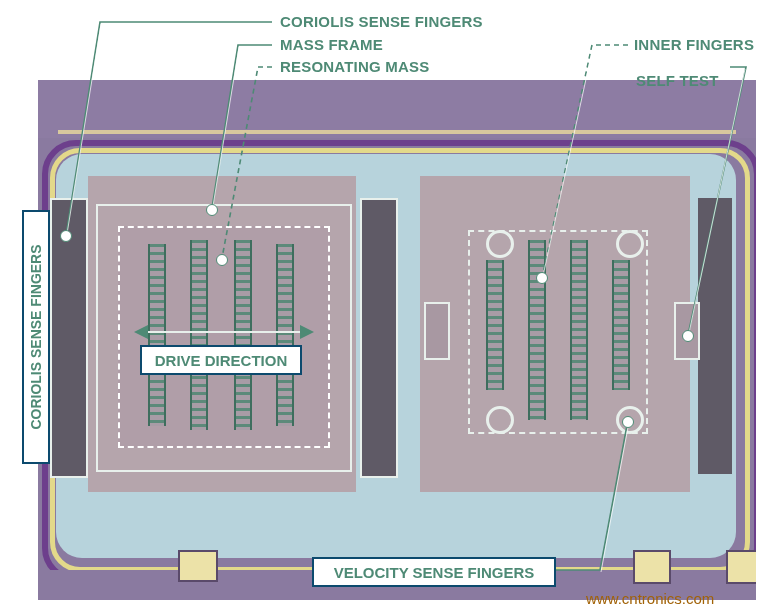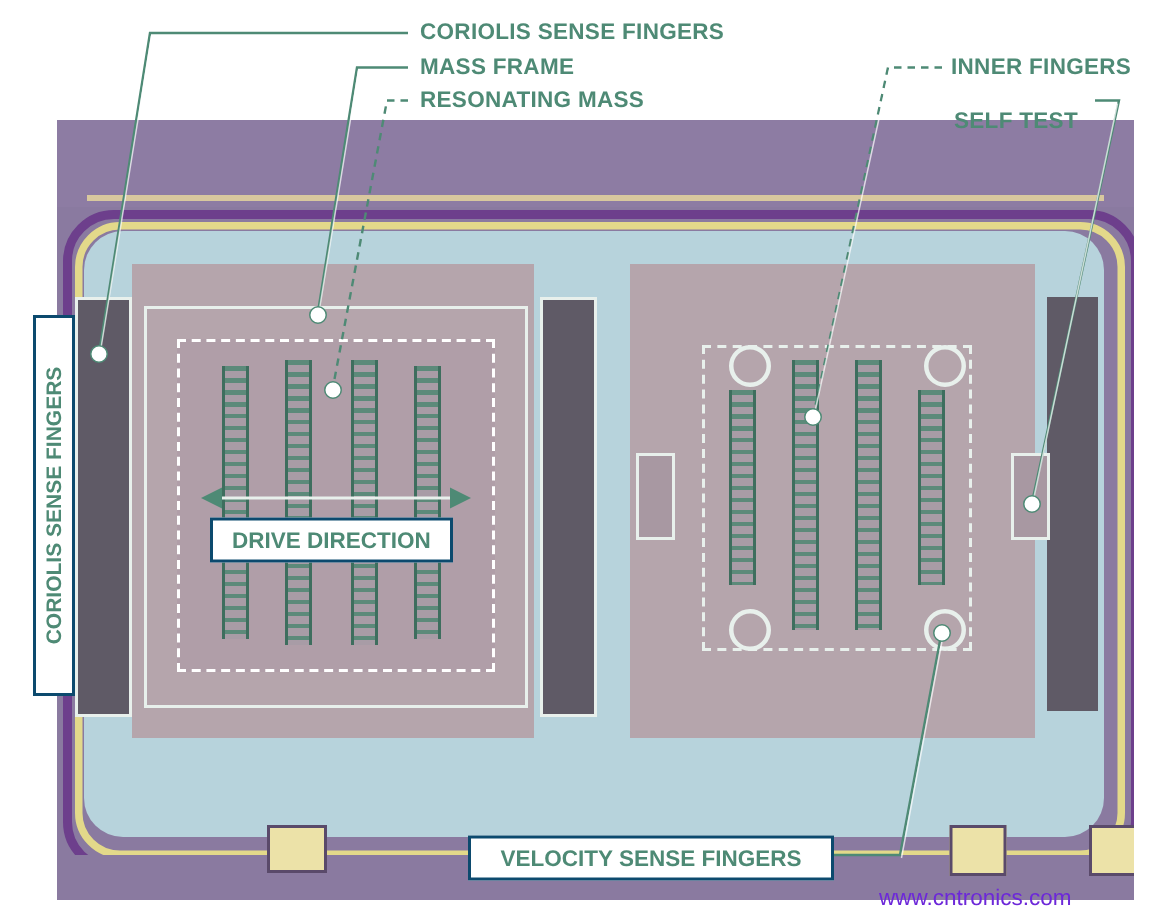--- a/index.html
+++ b/index.html
@@ -4,21 +4,21 @@
 <style>
   html,body{margin:0;padding:0;background:#ffffff;}
   body{width:772px;height:616px;position:relative;overflow:hidden;font-family:"Liberation Sans",sans-serif;}
   .lbl{position:absolute;color:#4e8a75;font-weight:bold;font-size:15px;letter-spacing:0.2px;white-space:nowrap;font-family:"Liberation Sans",sans-serif;}
   .box{position:absolute;background:#ffffff;border:2px solid #0c4a6e;color:#4e8a75;font-weight:bold;font-family:"Liberation Sans",sans-serif;display:flex;align-items:center;justify-content:center;white-space:nowrap;}
   #chip{position:absolute;left:38px;top:80px;width:718px;height:520px;background:#8a7aa0;overflow:hidden;}
   .abs{position:absolute;}
   .finger{position:absolute;width:14px;background:repeating-linear-gradient(180deg,#5c8a7a 0 3px,#a89ca6 3px 8px);border-left:2px solid #3e6e5e;border-right:2px solid #3e6e5e;}
   .dot{position:absolute;width:10px;height:10px;border-radius:50%;background:#ffffff;border:1px solid #4e8a75;}
   .ring{position:absolute;width:22px;height:22px;border-radius:50%;border:3px solid #e8f0ec;}
-  .watermark{position:absolute;color:#6d28d9;font-size:15px;font-family:"Liberation Sans",sans-serif;text-align:right;}
+  .watermark{position:absolute;color:#a16207;font-size:15px;font-family:"Liberation Sans",sans-serif;text-align:right;}
 </style>
 </head>
 <body>
 
 <div id="chip">
 
   <div class="abs" style="left:0;top:0;width:718px;height:58px;background:#8d7ca3;"></div>
   <div class="abs" style="left:20px;top:50px;width:678px;height:4px;background:#d8c89e;"></div>
 
   <div class="abs" style="left:4px;top:60px;width:706px;height:430px;border:6px solid #6d3f8c;border-radius:34px;"></div>

